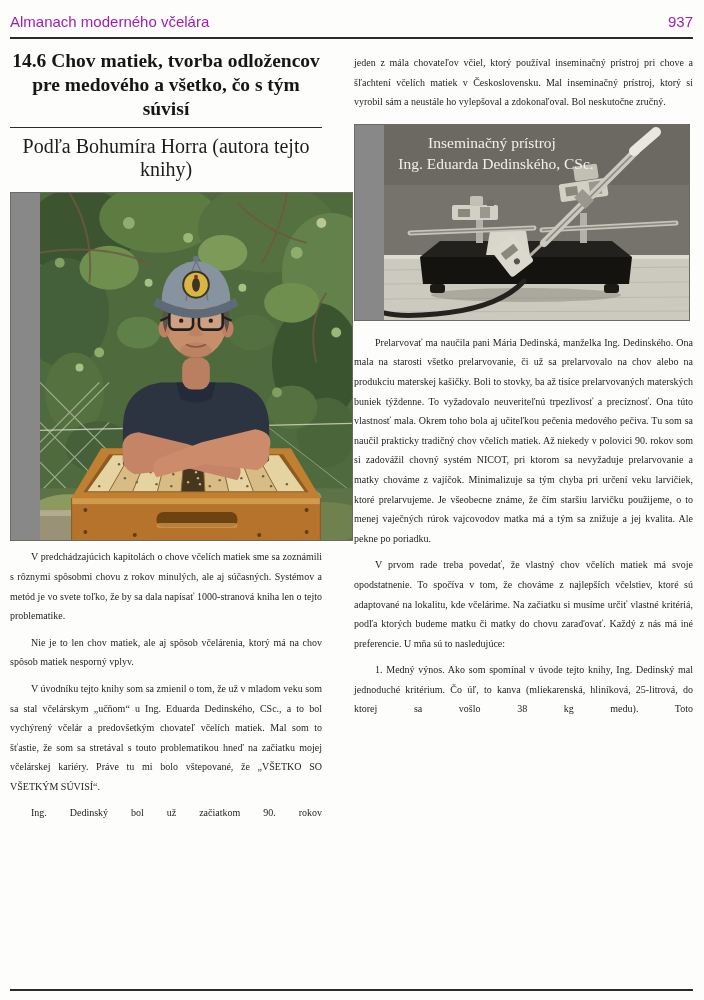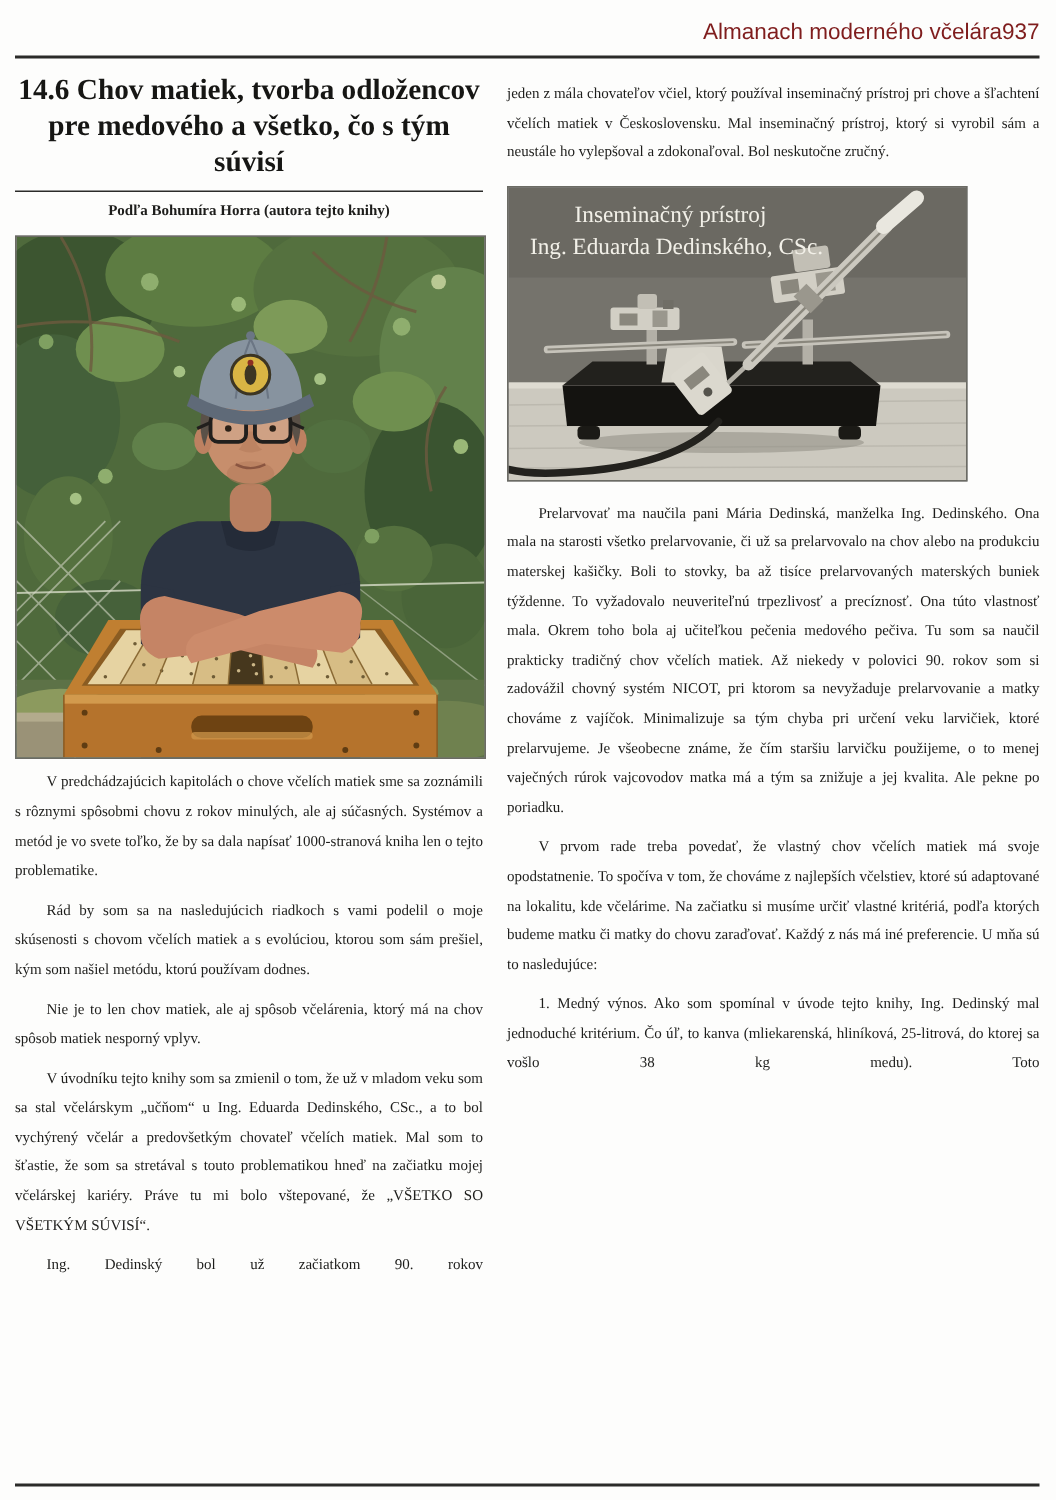--- a/index.html
+++ b/index.html
@@ -2,36 +2,36 @@
 <html lang="sk"><head>
 <meta charset="utf-8">
 <style>
   html,body{margin:0;padding:0;}
   body{
     width:704px;height:1000px;background:#fdfdfc;color:#1d1d1b;
     font-family:"Liberation Serif",serif;overflow:hidden;
   }
   .page{position:relative;width:704px;height:1000px;box-sizing:border-box;}
   .running-head{
-    display:flex;justify-content:flex-end;align-items:baseline;
+    display:flex;justify-content:space-between;align-items:baseline;
     padding:13px 11px 7px 10px;
-    font-family:"Liberation Sans",sans-serif;font-size:15px;color:#7f1d1d;
+    font-family:"Liberation Sans",sans-serif;font-size:15px;color:#a21caf;
   }
   .rule-top{border-top:2px solid #2b2b29;margin:0 11px 0 10px;}
   .rule-bottom{position:absolute;left:10px;right:11px;bottom:9px;border-top:2px solid #2b2b29;}
-  .cols{display:flex;gap:16px;padding:0 11px 0 10px;}
+  .cols{display:flex;gap:32px;padding:0 11px 0 10px;}
   .col-left{width:312px;flex:0 0 auto;}
   .col-right{flex:1 1 auto;min-width:0;}
   .section-title{
     margin:10px 0 0;font-size:19.5px;font-weight:bold;line-height:1.22;
     text-align:center;color:#161614;
   }
   .title-rule{border-top:1.5px solid #2b2b29;margin:7px 0 0;}
-  .byline{margin:7px 0 0;font-size:10px;font-weight:bold;text-align:center;}
-  figure{margin:11px 0 0;border:1px solid #6b6b64;line-height:0;overflow:hidden;background:#888;}
+  .byline{margin:7px 0 0;font-size:20px;font-weight:normal;text-align:center;}
+  figure{margin:11px 0 0;border:1px solid #6b6b64;line-height:0;overflow:hidden;background:#888;padding-left:29px;}
   .fig-beekeeper{width:100%;height:347px;}
   .fig-apparatus{width:305px;height:195px;}
   p{
     margin:0 0 7px;font-size:10px;line-height:19.6px;
     text-align:justify;text-indent:21px;
   }
   .mt6{margin-top:6px;}
   .mt12{margin-top:12px;}
   .mt14{margin-top:14px;}
   .noindent{text-indent:0;}
@@ -225,21 +225,20 @@
               <circle cx="96" cy="343" r="2"></circle>
                 <circle cx="222" cy="343" r="2"></circle>
             </g>
             <line x1="32" y1="306" x2="32" y2="348" stroke="#8a5a20"></line>
             <line x1="284" y1="306" x2="284" y2="348" stroke="#8a5a20"></line>
           </g>
         </svg>
       </figure>
 
       <p class="mt6">V predchádzajúcich kapitolách o chove včelích matiek sme sa zoznámili s rôznymi spôsobmi chovu z rokov minulých, ale aj súčasných. Systémov a metód je vo svete toľko, že by sa dala napísať 1000-stranová kniha len o tejto problematike.</p>
-      <p>Rád by som sa na nasledujúcich riadkoch s vami podelil o moje skúsenosti s chovom včelích matiek a s evolúciou, ktorou som sám prešiel, kým som našiel metódu, ktorú používam dodnes.</p>
       <p>Nie je to len chov matiek, ale aj spôsob včelárenia, ktorý má na chov spôsob matiek nesporný vplyv.</p>
       <p><span>V úvodníku tejto knihy som sa zmienil o tom, že už v mladom veku som sa stal včelárskym „učňom“ u Ing. Eduarda Dedinského, CSc., a to bol vychýrený včelár a predovšetkým chovateľ včelích matiek. Mal som to šťastie, že som sa stretával s touto problematikou hneď na začiatku mojej včelárskej kariéry. Práve tu mi bolo vštepované, že </span><b>„VŠETKO SO VŠETKÝM SÚVISÍ“</b><span>.</span></p>
       <p class="fill-last">Ing. Dedinský bol už začiatkom 90. rokov</p>
     </div>
 
     <div class="col-right">
       <p class="mt14 noindent">jeden z mála chovateľov včiel, ktorý používal inseminačný prístroj pri chove a šľachtení včelích matiek v Československu. Mal inseminačný prístroj, ktorý si vyrobil sám a neustále ho vylepšoval a zdokonaľoval. Bol neskutočne zručný.</p>
 
       <figure class="fig-apparatus mt12">
         <svg viewBox="0 0 305 195" width="100%" height="100%" preserveAspectRatio="none">

